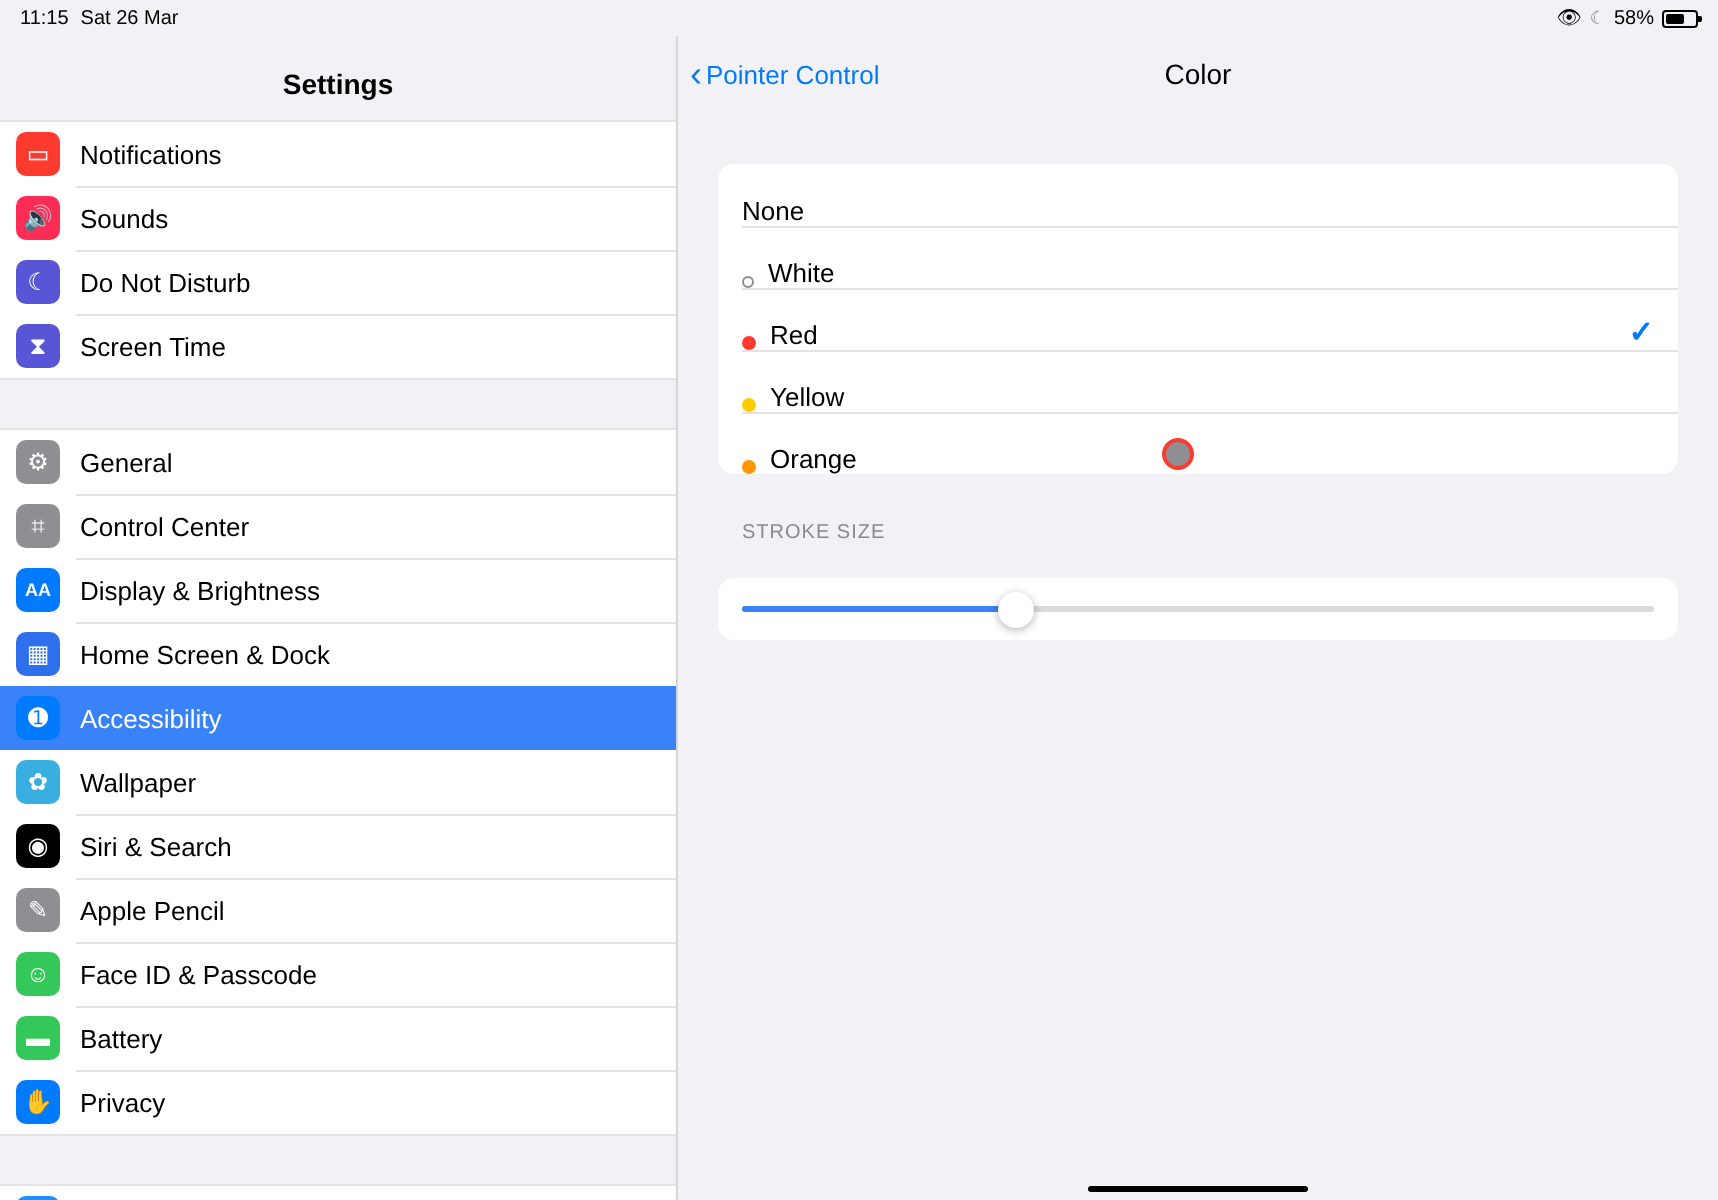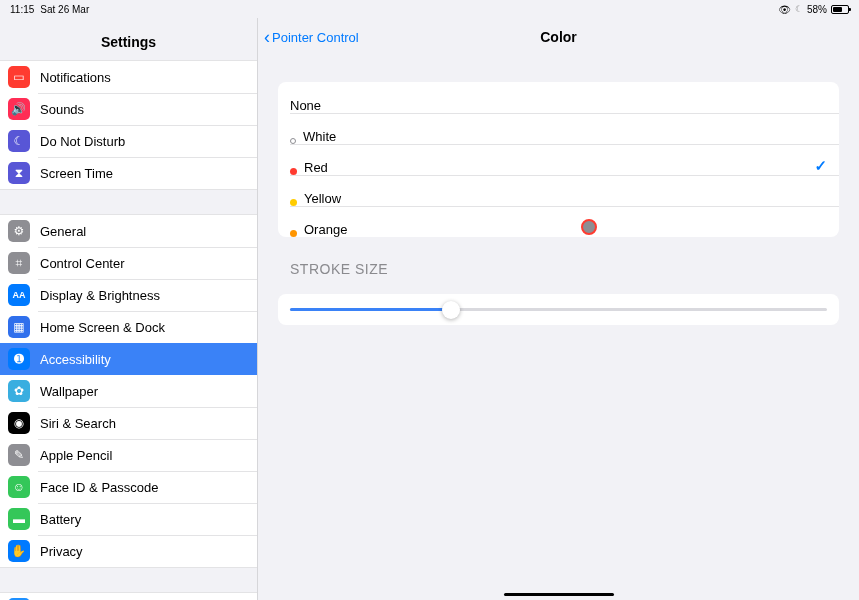--- a/index.html
+++ b/index.html
@@ -50,21 +50,21 @@
   }
   .eye-icon { font-size: 10px; }
   .moon-icon { font-size: 9px; color:#888; }
 
   .container {
     display: flex;
     position: absolute;
     top: 18px; left: 0; right: 0; bottom: 0;
   }
   .sidebar {
-    width: 258px;
+    width: 339px;
     background: #f2f2f6;
     border-right: 1px solid #d6d6d9;
     display: flex;
     flex-direction: column;
     overflow-y: auto;
   }
   .sidebar-title {
     text-align: center;
     font-weight: 600;
     font-size: 14px;
@@ -134,21 +134,21 @@
     cursor: pointer;
   }
   .back-chevron {
     font-size: 18px;
     line-height: 1;
     margin-right: 2px;
     font-weight: 300;
   }
   .detail-title {
     margin: 0 auto;
-    font-weight: 700;
+    font-weight: 400;
     font-size: 14px;
   }
   .detail-content {
     padding: 26px 20px 0;
   }
   .color-group {
     background: #fff;
     border-radius: 8px;
     overflow: hidden;
   }
@@ -177,21 +177,21 @@
     border: 1px solid #8e8e93;
     width: 6px; height: 6px;
   }
   .check {
     margin-left: auto;
     color: #007aff;
     font-size: 15px;
     font-weight: 600;
   }
   .section-label {
-    font-size: 14px;
+    font-size: 10px;
     letter-spacing: 0.5px;
     color: #8a8a8e;
     margin: 24px 0 17px 12px;
   }
   .slider-card {
     background: #fff;
     border-radius: 8px;
     padding: 14px 12px;
   }
   .slider-track {

